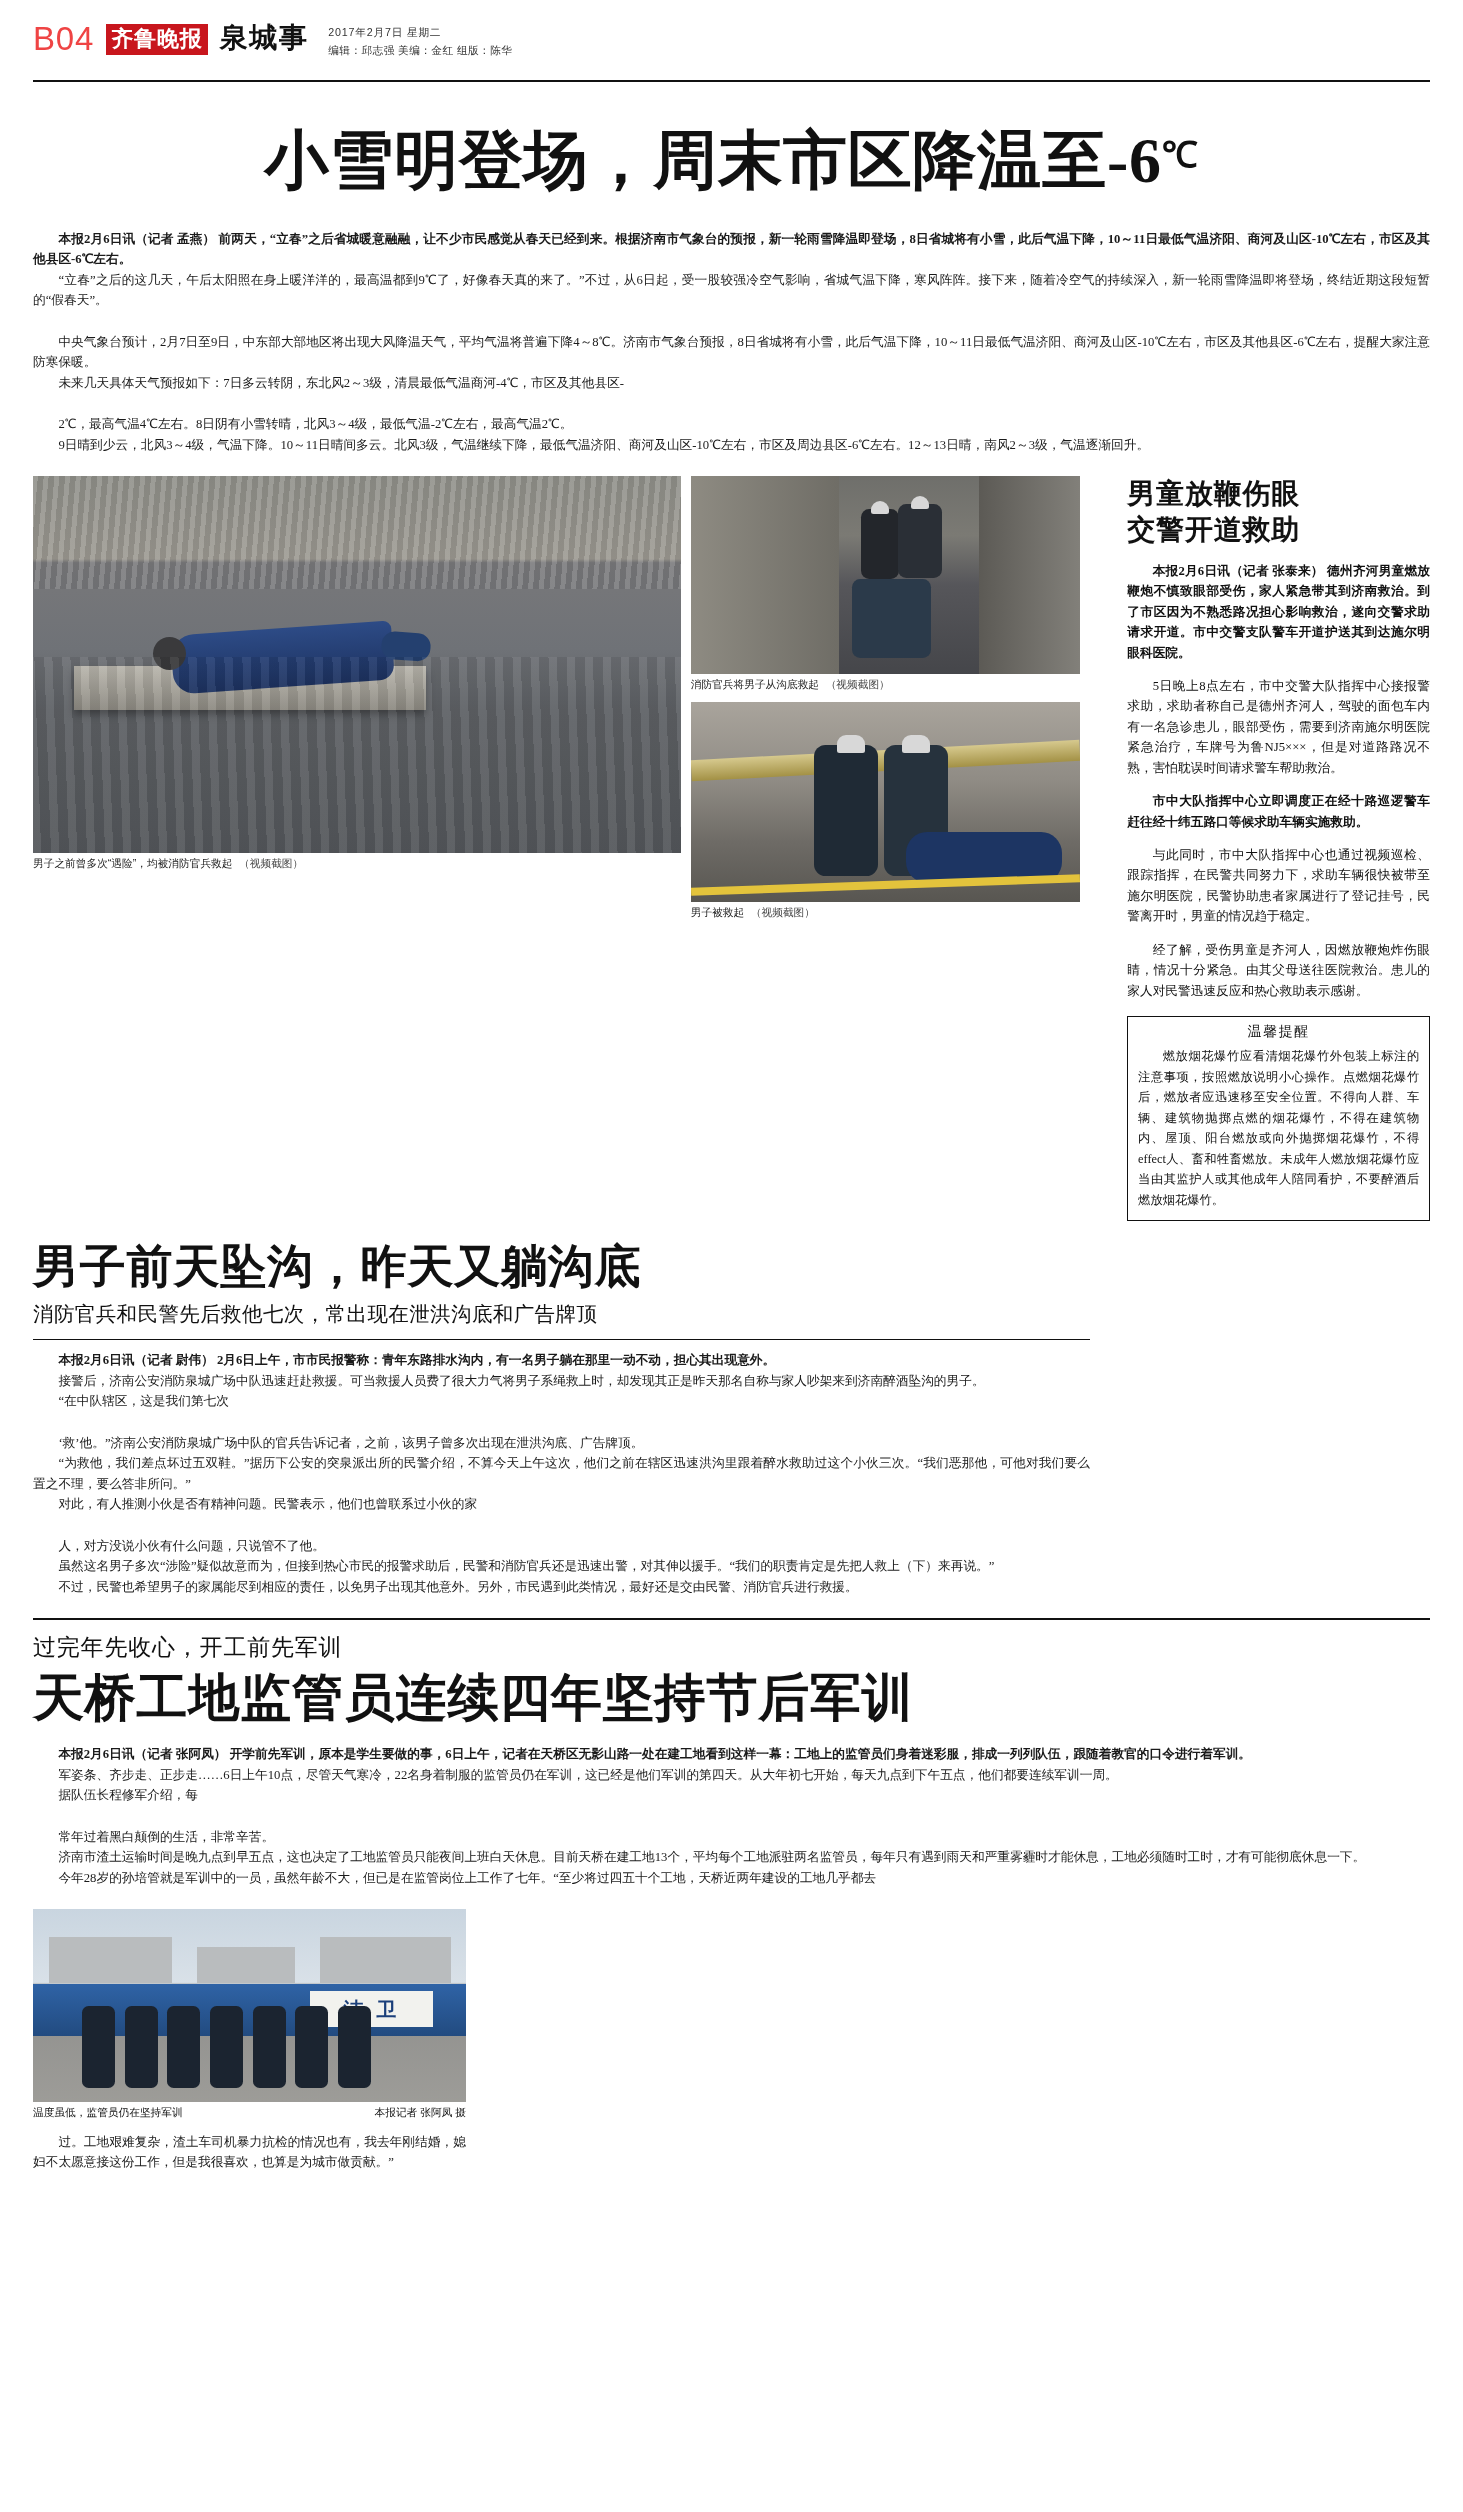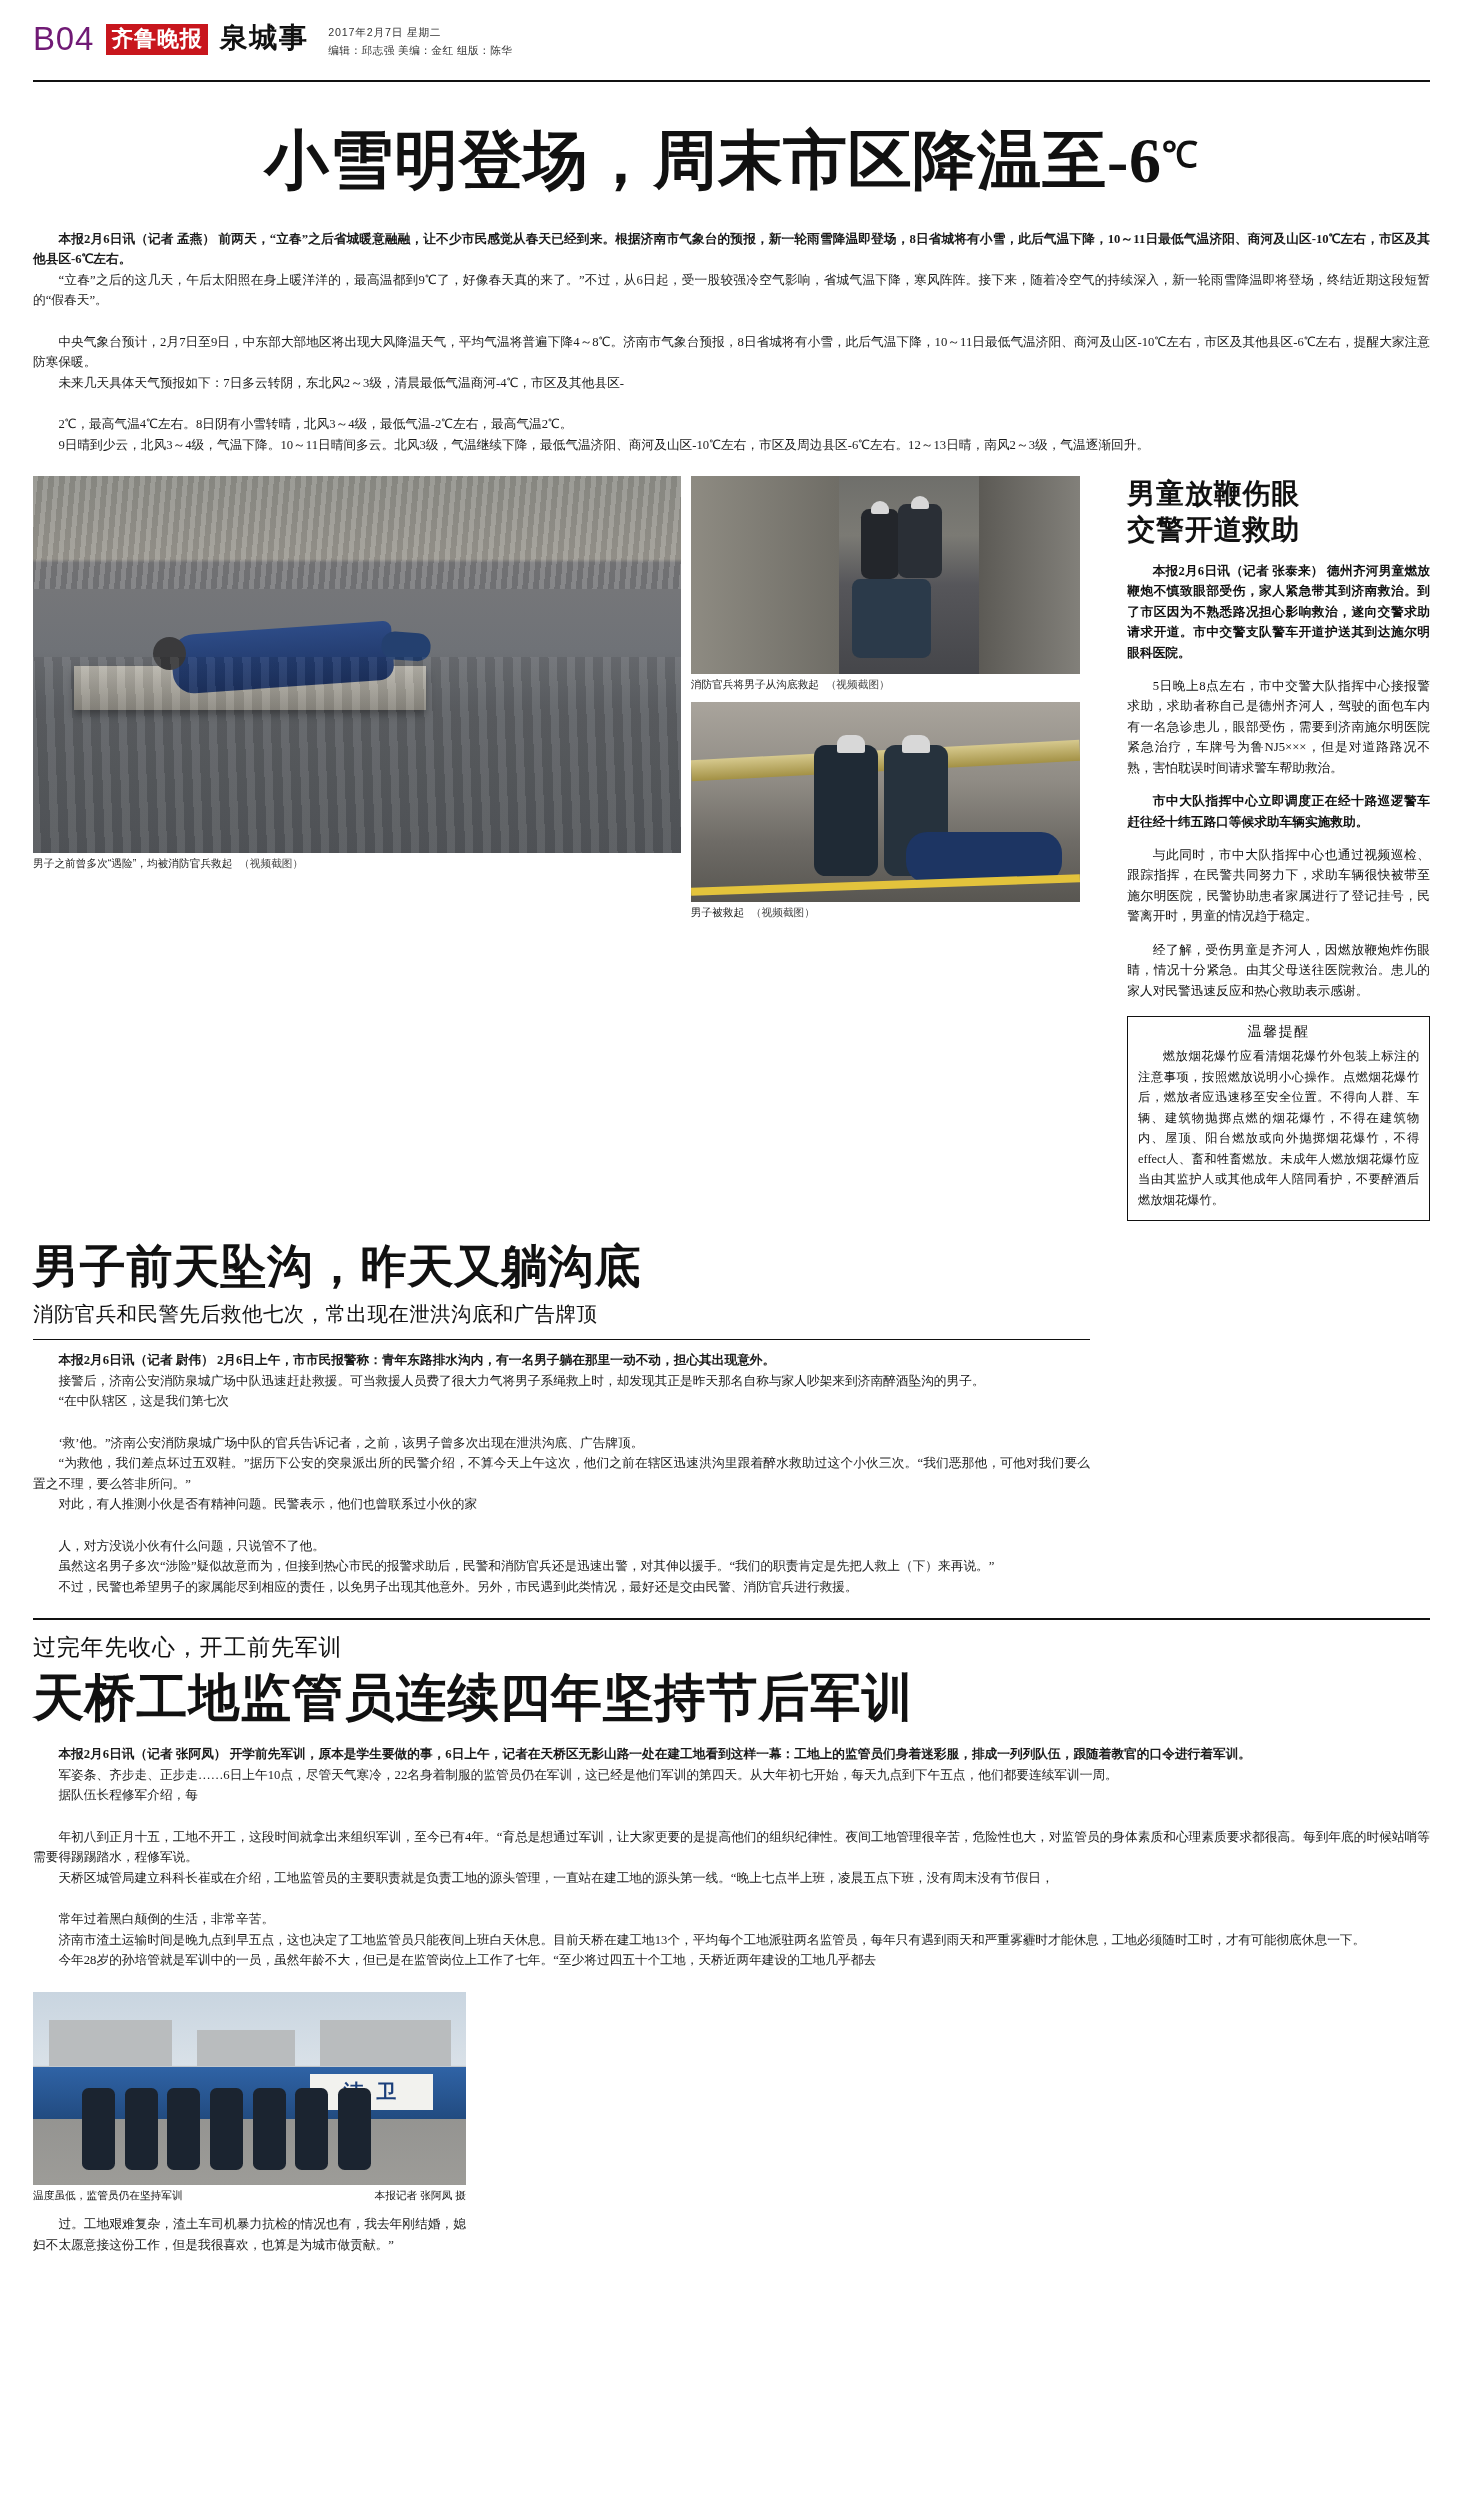--- a/index.html
+++ b/index.html
@@ -23,21 +23,21 @@
     display:flex;
     align-items:flex-start;
     gap:11.5px;
     height:49px;
   }
   .folio{
     font-family:"Liberation Sans", sans-serif;
     font-size:33px;
     font-weight:400;
     letter-spacing:0.8px;
-    color:#701a75;
+    color:#ef4444;
     line-height:36px;
   }
   .paper-logo{
     background:#c8161d;
     color:#fff;
     font-family:"DejaVu Sans", sans-serif;
     font-weight:bold;
     font-size:22px;
     padding:3.3px 5.7px 4.1px 5.7px;
     letter-spacing:0.8px;
@@ -414,24 +414,20 @@
 
   <div>
     <div class="kicker">过完年先收心，开工前先军训</div>
     <div class="headline-3">天桥工地监管员连续四年坚持节后军训</div>
 
     <div class="cols">
       <div class="col">
         <p class="lead">本报2月6日讯（记者 张阿凤） 开学前先军训，原本是学生要做的事，6日上午，记者在天桥区无影山路一处在建工地看到这样一幕：工地上的监管员们身着迷彩服，排成一列列队伍，跟随着教官的口令进行着军训。</p>
         <p>军姿条、齐步走、正步走……6日上午10点，尽管天气寒冷，22名身着制服的监管员仍在军训，这已经是他们军训的第四天。从大年初七开始，每天九点到下午五点，他们都要连续军训一周。</p>
         <p>据队伍长程修军介绍，每</p>
-      </div>
-      <div class="col">
-        <p>年初八到正月十五，工地不开工，这段时间就拿出来组织军训，至今已有4年。“育总是想通过军训，让大家更要的是提高他们的组织纪律性。夜间工地管理很辛苦，危险性也大，对监管员的身体素质和心理素质要求都很高。每到年底的时候站哨等需要得踢踢踏水，程修军说。</p>
-        <p>天桥区城管局建立科科长崔或在介绍，工地监管员的主要职责就是负责工地的源头管理，一直站在建工地的源头第一线。“晚上七点半上班，凌晨五点下班，没有周末没有节假日，</p>
       </div>
       <div class="col">
         <p>常年过着黑白颠倒的生活，非常辛苦。</p>
         <p>济南市渣土运输时间是晚九点到早五点，这也决定了工地监管员只能夜间上班白天休息。目前天桥在建工地13个，平均每个工地派驻两名监管员，每年只有遇到雨天和严重雾霾时才能休息，工地必须随时工时，才有可能彻底休息一下。</p>
         <p>今年28岁的孙培管就是军训中的一员，虽然年龄不大，但已是在监管岗位上工作了七年。“至少将过四五十个工地，天桥近两年建设的工地几乎都去</p>
       </div>
       <div style="width:433px;flex:none;">
         <div class="photo ph-army">
           <div class="bldg" style="left:16.4px;width:123px;"></div>
           <div class="bldg" style="left:164px;width:98px;height:36px;top:38px;"></div>

